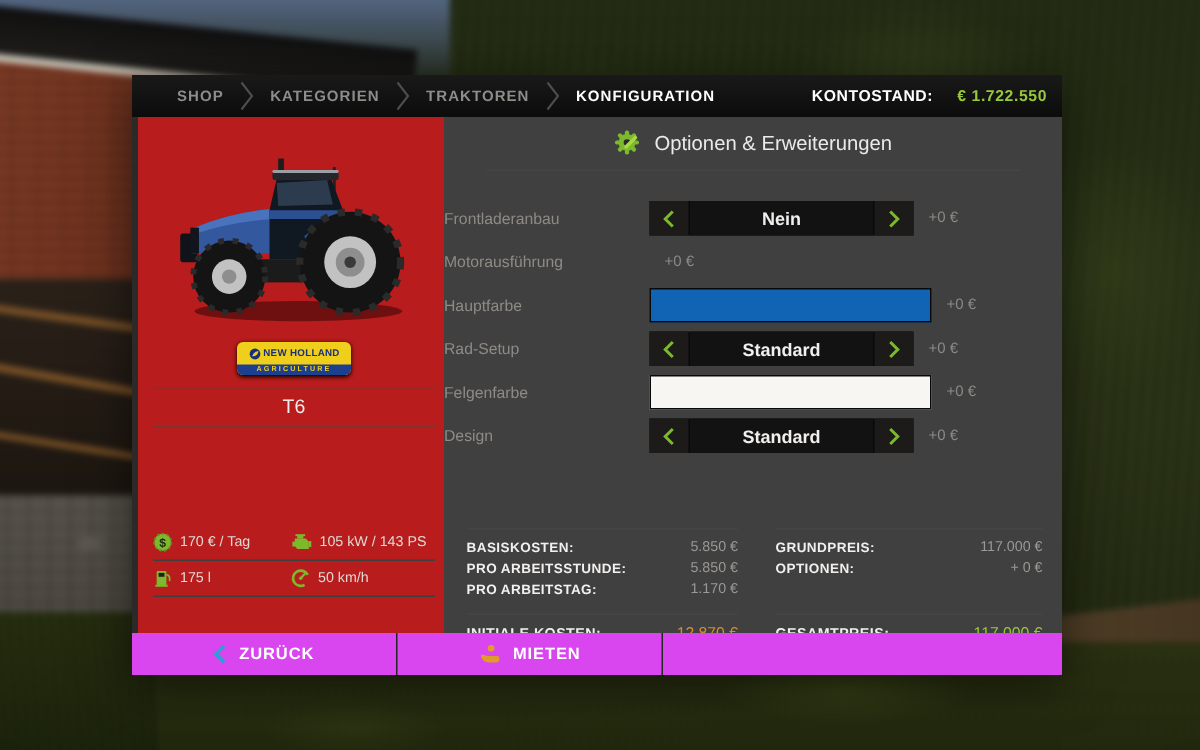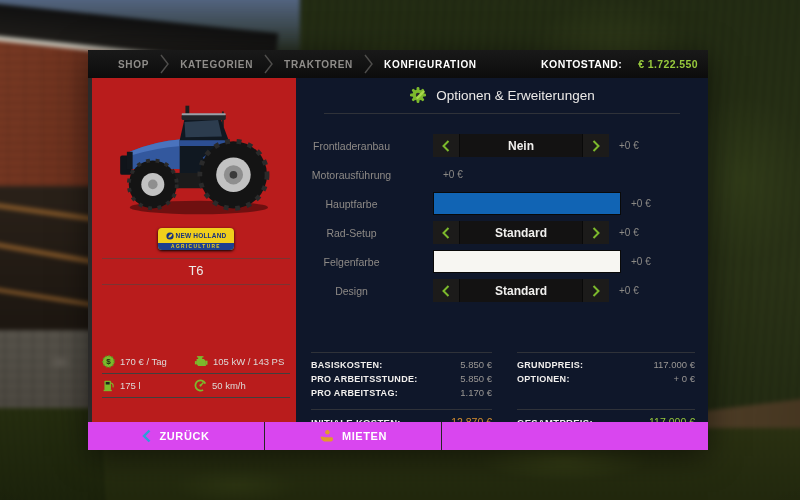--- a/index.html
+++ b/index.html
@@ -57,21 +57,21 @@
   
   .navbar{position:absolute;top:0;left:0;right:0;height:28px;background:linear-gradient(#191919,#0c0c0c);display:flex;align-items:center;padding-left:30px;box-sizing:border-box;}
   .crumb{font-size:10px;font-weight:bold;letter-spacing:.7px;color:#8f8d8a;cursor:pointer;white-space:nowrap;}
   .crumb.active{color:#ffffff;}
   .crumb-sep{margin:0 11px;display:flex;align-items:center;}
   .balance{margin-left:auto;padding-right:10px;font-size:10.5px;font-weight:bold;color:#ffffff;letter-spacing:.4px;display:flex;gap:16px;align-items:center;}
   .balance .val{color:#97c93c;}
 
   
   .left-col{position:absolute;left:4px;top:28px;width:208px;bottom:28px;background:#b91c1c;}
-  .right-col{position:absolute;left:208px;top:28px;right:0;bottom:28px;background:#0f172a;}
+  .right-col{position:absolute;left:208px;top:28px;right:0;bottom:28px;background:#404040;}
   .divider{position:absolute;height:1px;background:#4a4846;opacity:.55;}
 
   
   .tractor{position:absolute;left:20px;top:20px;width:168px;height:120px;}
   .brand-badge{position:absolute;left:66px;top:150px;width:76px;height:22px;border-radius:4px;overflow:hidden;background:#f0cf1c;box-shadow:0 1px 3px #000;}
   .brand-top{height:15px;display:flex;align-items:center;justify-content:center;gap:2px;}
   .brand-top span{font-size:6.5px;font-weight:bold;color:#16307e;letter-spacing:.2px;}
   .brand-bottom{height:7px;background:#1d3f8f;display:flex;align-items:center;justify-content:center;}
   .brand-bottom span{font-size:4.8px;font-weight:bold;color:#f0cf1c;letter-spacing:1.4px;}
   .veh-name{position:absolute;left:0;top:185px;width:208px;text-align:center;font-size:13px;color:#eceae8;}
@@ -82,21 +82,21 @@
   .stat svg{flex:0 0 auto;}
 
   
   .cfg-header{position:absolute;left:0;top:8px;width:100%;display:flex;align-items:center;justify-content:center;gap:9px;}
   .cfg-title{font-size:13.5px;color:#eceae8;}
   .hdr-rule{left:28px;right:28px;top:35px;position:absolute;height:1px;background:#4a4846;opacity:.55;}
 
   
   .opt-rows{position:absolute;left:0;top:56px;right:0;}
   .opt-row{display:flex;align-items:center;height:23px;margin-bottom:6px;}
-  .opt-label{width:137px;text-align:center;font-size:10.5px;color:#8e8a86;padding-right:26px;box-sizing:border-box;}
+  .opt-label{width:137px;text-align:left;font-size:10.5px;color:#8e8a86;padding-right:26px;box-sizing:border-box;}
   .selector{width:176px;height:23px;display:flex;background:#090909;gap:1px;}
   .sel-btn{width:26px;display:flex;align-items:center;justify-content:center;background:#1c1b1a;cursor:pointer;}
   .sel-val{flex:1;display:flex;align-items:center;justify-content:center;background:#131212;color:#f0efed;font-size:12px;font-weight:600;}
   .swatch{width:186px;height:21px;border:1px solid #090909;}
   .opt-price{margin-left:10px;font-size:10px;color:#8c8a86;}
 
   
   .cost-block{position:absolute;font-size:9.5px;}
   .cost-block.lb{left:15px;width:181px;}
   .cost-block.rb{left:221px;width:178px;}

